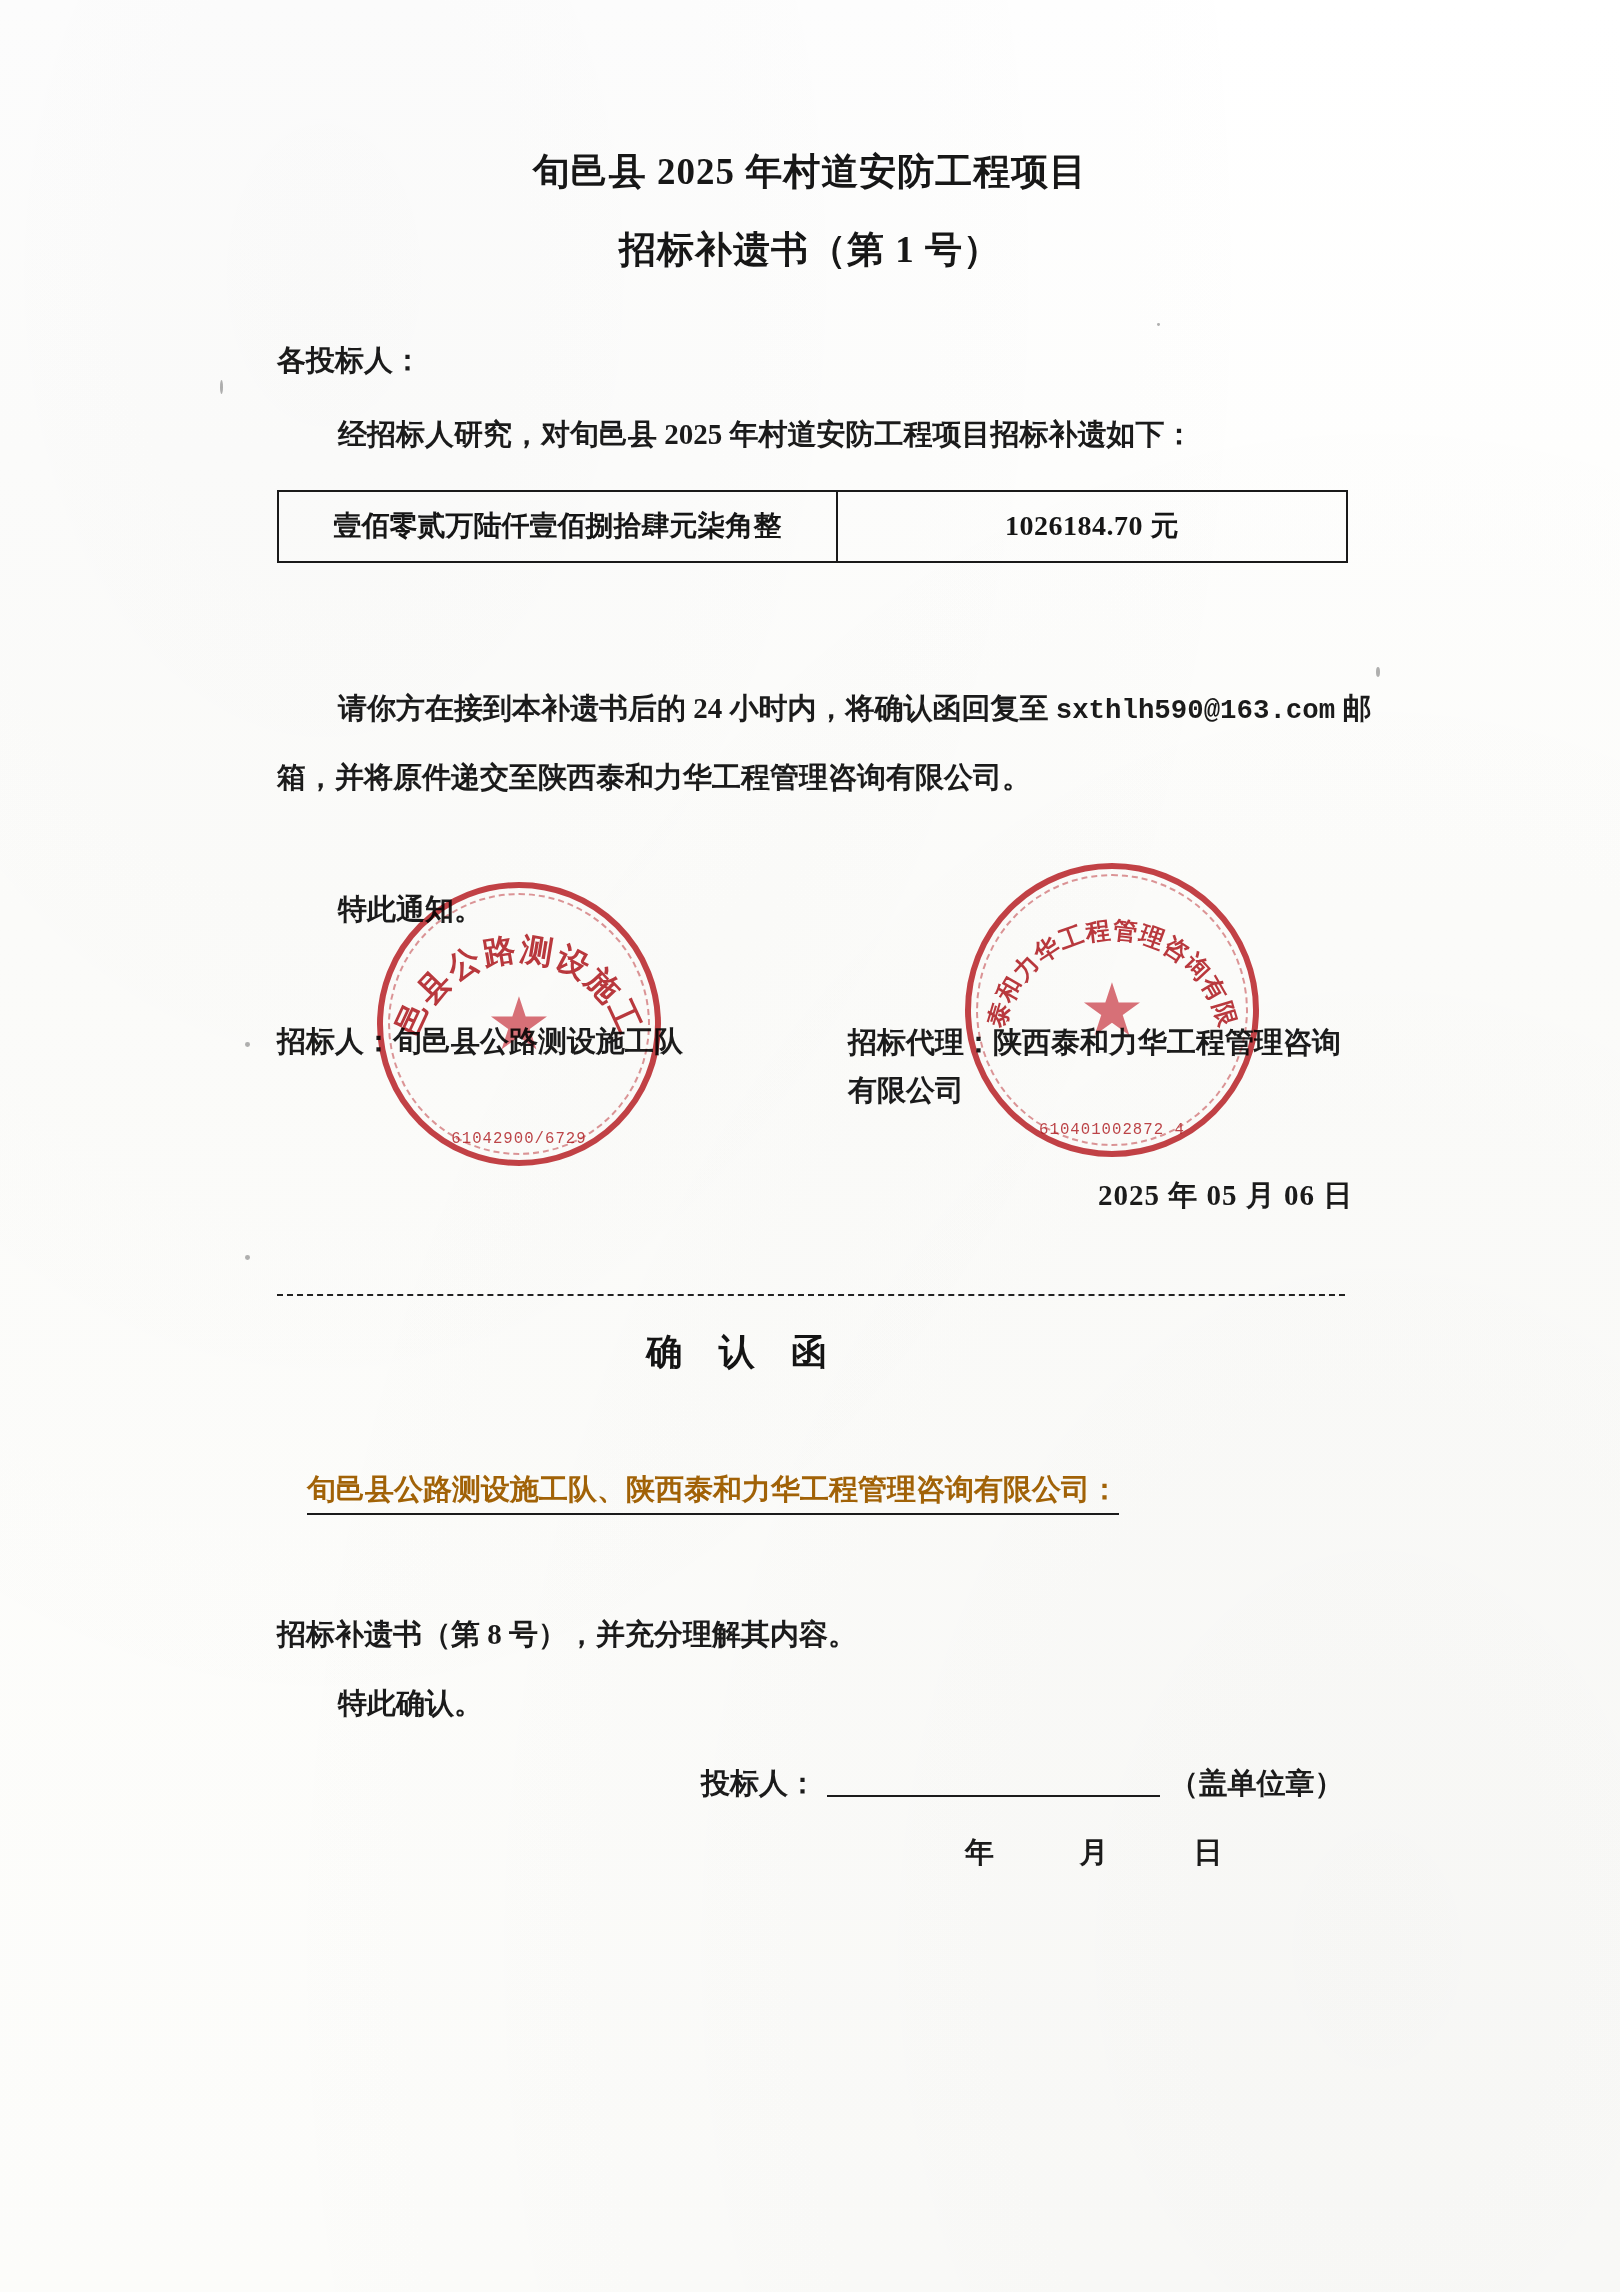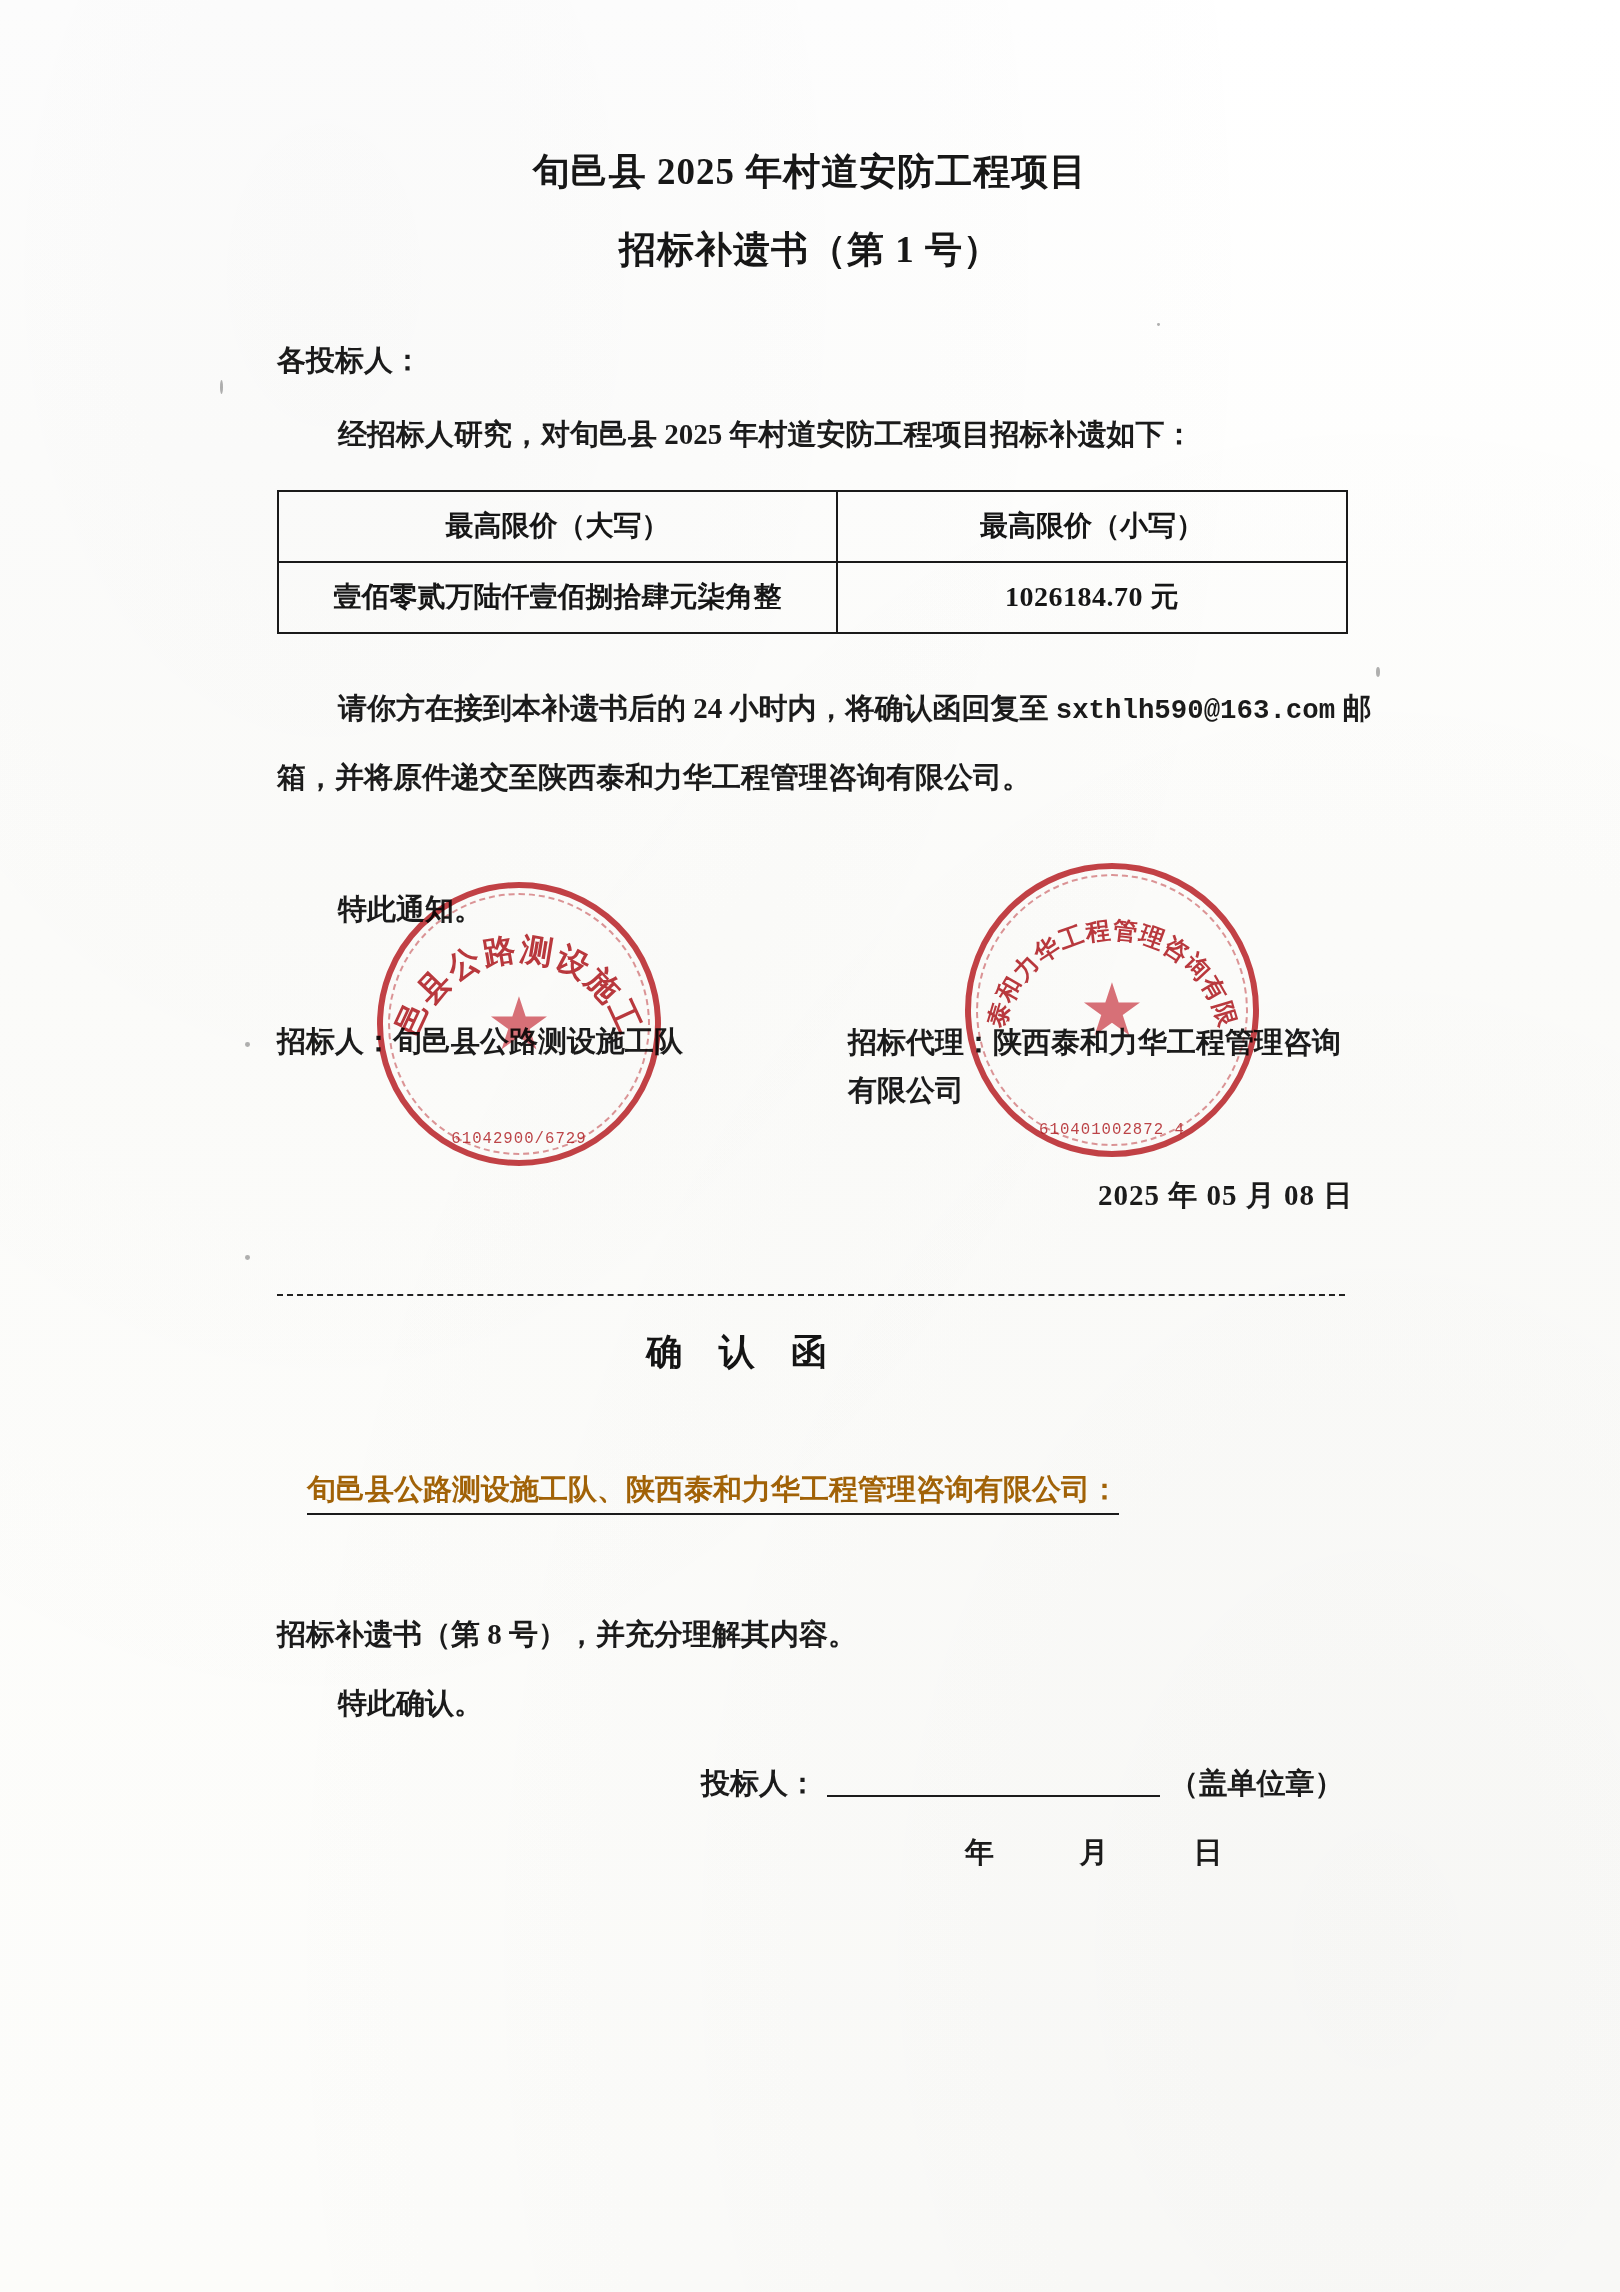--- a/index.html
+++ b/index.html
@@ -249,24 +249,20 @@
 
   <div class="para" id="intro-para">经招标人研究，对旬邑县 2025 年村道安防工程项目招标补遗如下：</div>
 
   <table id="price-table">
     <colgroup>
         <col class="c1">
         <col class="c2">
       </colgroup>
     <tbody>
       <tr>
-        <td>最高限价（大写）</td>
-        <td>最高限价（小写）</td>
-      </tr>
-      <tr>
         <td>壹佰零贰万陆仟壹佰捌拾肆元柒角整</td>
         <td class="num">1026184.70 元</td>
       </tr>
     </tbody>
   </table>
 
   <div class="para" id="reply-para-1">
     <span>请你方在接到本补遗书后的 24 小时内，将确认函回复至</span>
     <span class="mono-email">sxthlh590@163.com</span>
     <span>邮</span>
@@ -277,21 +273,21 @@
 
   <div class="para" id="tenderer-line">
     <span>招标人：</span><span>旬邑县公路测设施工队</span>
   </div>
 
   <div id="agent-line">
     <span>招标代理：</span><span>陕西泰和力华工程管理咨询</span><br>
     <span style="">有限公司</span>
   </div>
 
-  <div id="agent-date">2025 年 05 月 08 日</div>
+  <div id="agent-date">2025 年 05 月 06 日</div>
 
   <div class="seal" id="seal-tenderer">
     <div class="ring"></div>
     <div class="ring-inner"></div>
     <svg viewBox="0 0 290 290">
       <defs>
         <path id="arcT" d="M 40,163 A 108,108 0 0 1 250,163" fill="none"></path>
         <path id="arcB" d="M 52,185 A 96,96 0 0 0 238,185" fill="none"></path>
       </defs>
       <text font-size="33" font-family="'Liberation Serif',serif" letter-spacing="2">

